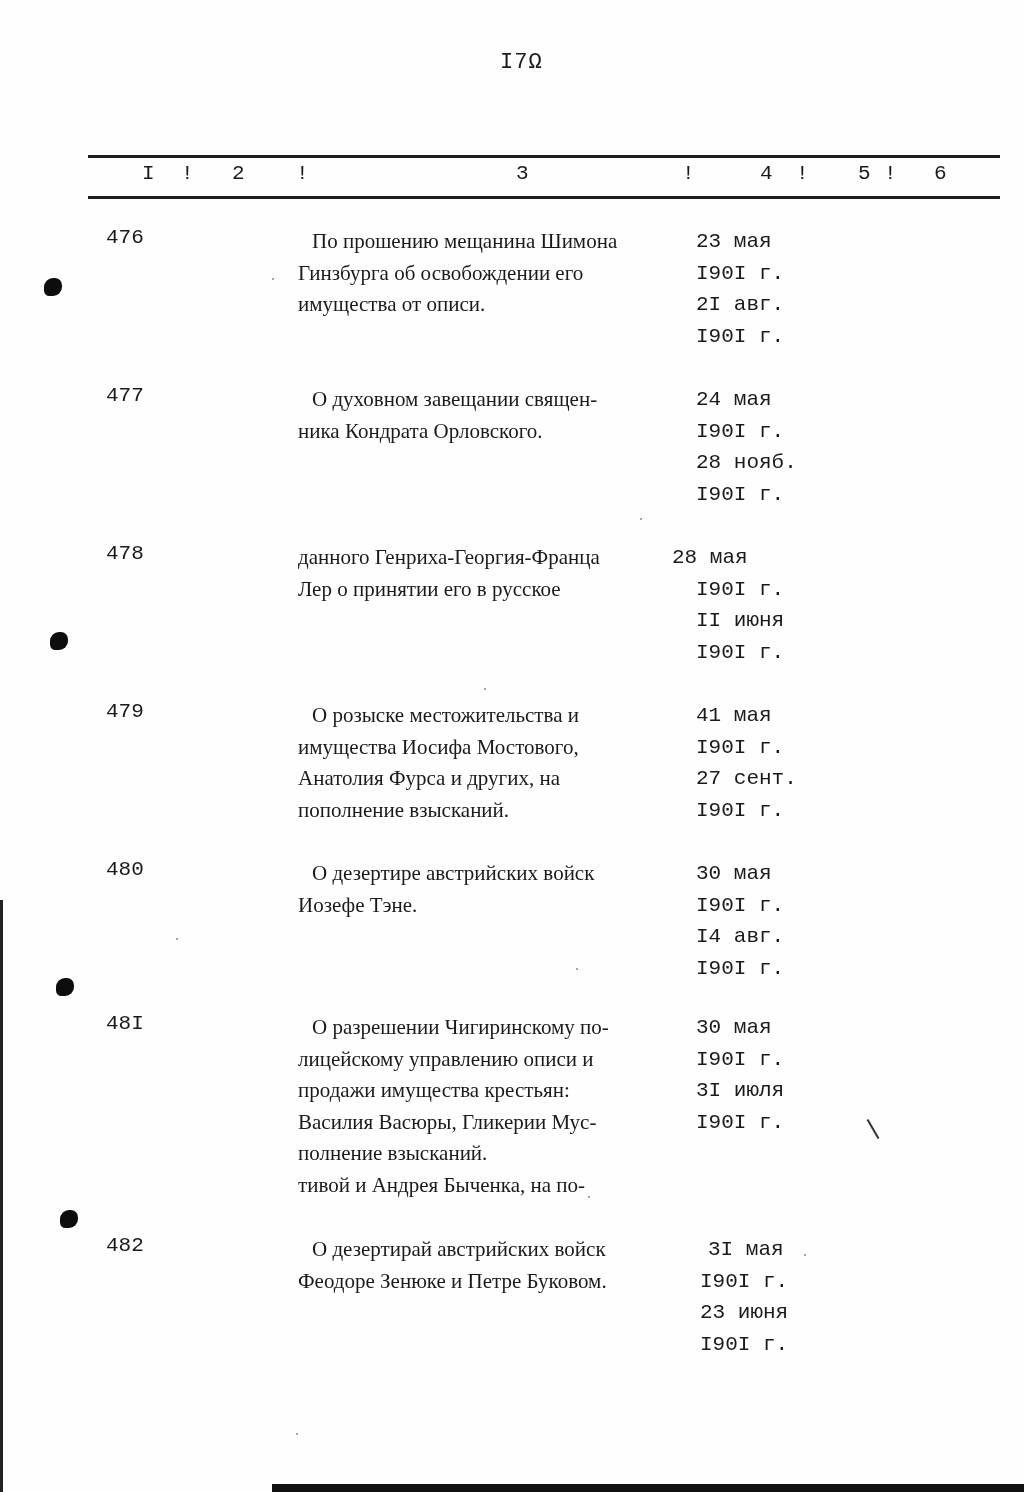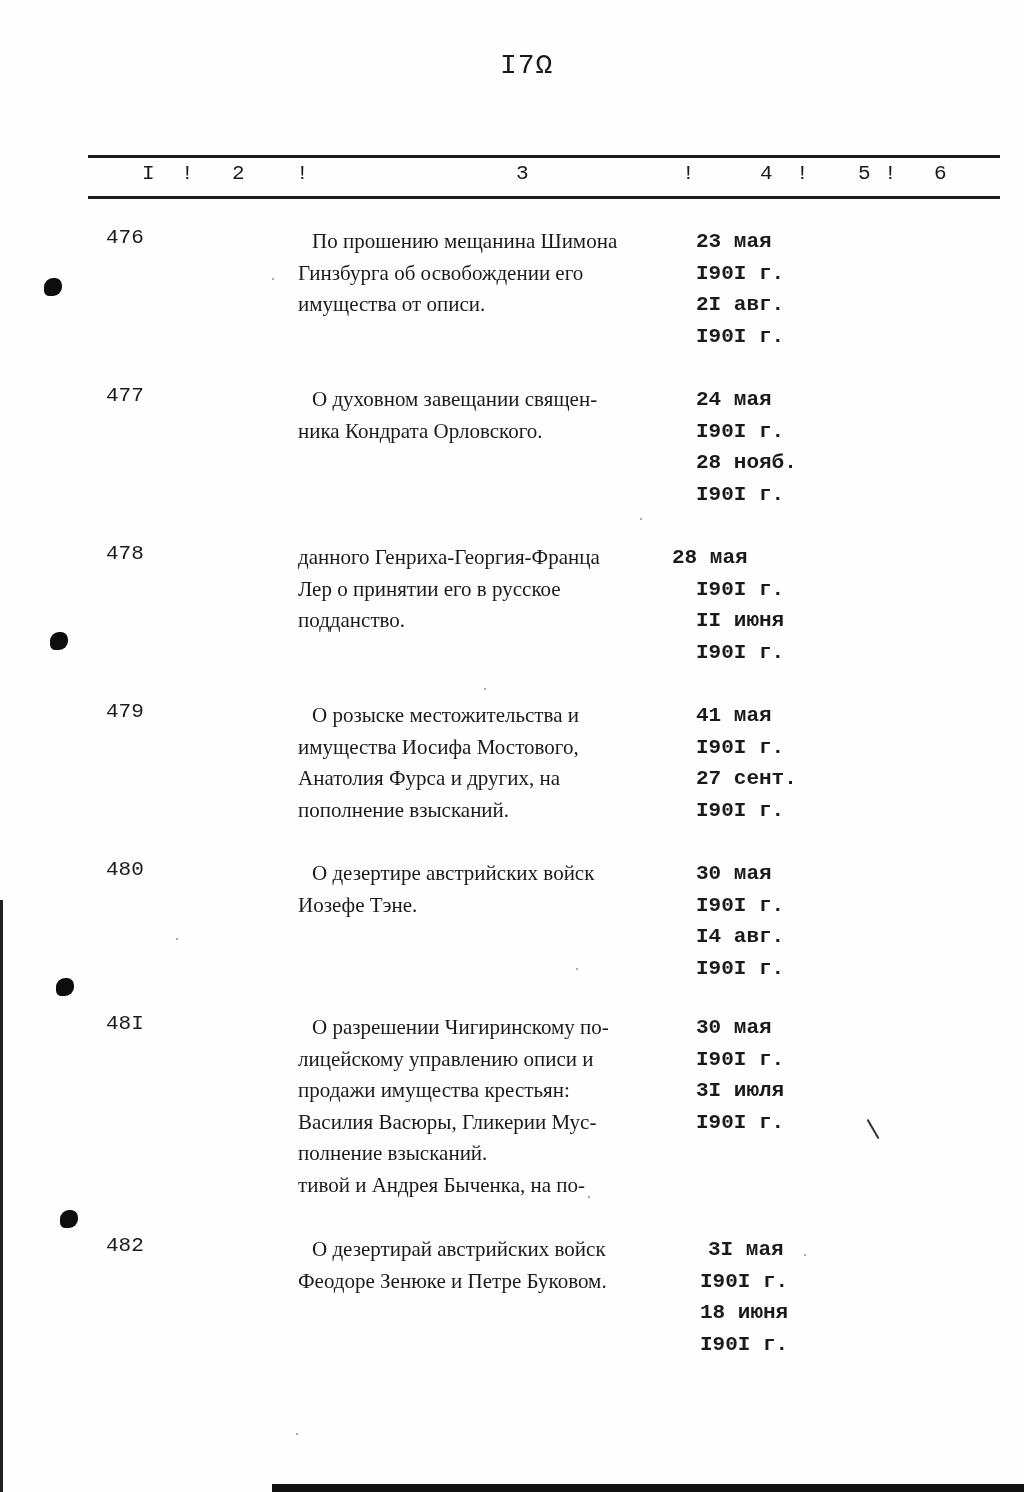--- a/index.html
+++ b/index.html
@@ -23,21 +23,21 @@
     }
     .left-edge {
       position: absolute;
       left: 0; top: 900px;
       width: 3px; height: 592px;
       background: #222;
     }
     .page-number {
       position: absolute;
       left: 500px; top: 50px;
-      font-size: 28px;
+      font-size: 22px;
       letter-spacing: 1px;
       text-align: right;
     }
     .rule {
       position: absolute;
       left: 88px;
       width: 912px;
       height: 3px;
       background: #1c1c1c;
     }
@@ -89,21 +89,20 @@
     .entry .dates {
       position: absolute;
       left: 696px;
       top: 0;
       font-size: 21px;
       line-height: 31.5px;
     }
     .entry .dates .line {
       display: block;
       white-space: pre;
-      font-weight: bold;
     }
     .hole-mark {
       position: absolute;
       width: 18px;
       height: 18px;
       background: #0d0d0d;
       border-radius: 50% 40% 50% 30%;
     }
     .speck {
       position: absolute;
@@ -172,21 +171,20 @@
       <span class="line">28 нояб.</span>
       <span class="line">I90I г.</span>
     </div>
   </div>
 
   <div class="entry" style="top:542px">
     <div class="num">478</div>
     <div class="desc">
       <span class="line">данного Генриха-Георгия-Франца</span>
       <span class="line">Лер о принятии его в русское</span>
-      <span class="line">подданство.</span>
     </div>
     <div class="dates" style="left:672px">
       <span class="line">28 мая</span>
       <span class="line" style="padding-left:24px">I90I г.</span>
       <span class="line" style="padding-left:24px">II июня</span>
       <span class="line" style="padding-left:24px">I90I г.</span>
     </div>
   </div>
 
   <div class="entry" style="top:700px">
@@ -239,21 +237,21 @@
 
   <div class="entry" style="top:1234px">
     <div class="num">482</div>
     <div class="desc" style="width:420px">
       <span class="line" style="padding-left:14px">О дезертирай австрийских войск</span>
       <span class="line">Феодоре Зенюке и Петре Буковом.</span>
     </div>
     <div class="dates" style="left:708px">
       <span class="line">3I мая</span>
       <span class="line" style="padding-left:-8px; margin-left:-8px">I90I г.</span>
-      <span class="line" style="margin-left:-8px">18 июня</span>
+      <span class="line" style="margin-left:-8px">23 июня</span>
       <span class="line" style="margin-left:-8px">I90I г.</span>
     </div>
   </div>
 
   <div class="hole-mark" style="left:44px; top:278px;"></div>
   <div class="hole-mark" style="left:50px; top:632px;"></div>
   <div class="hole-mark" style="left:56px; top:978px;"></div>
   <div class="hole-mark" style="left:60px; top:1210px;"></div>
 
   <div class="stroke-mark"></div>

